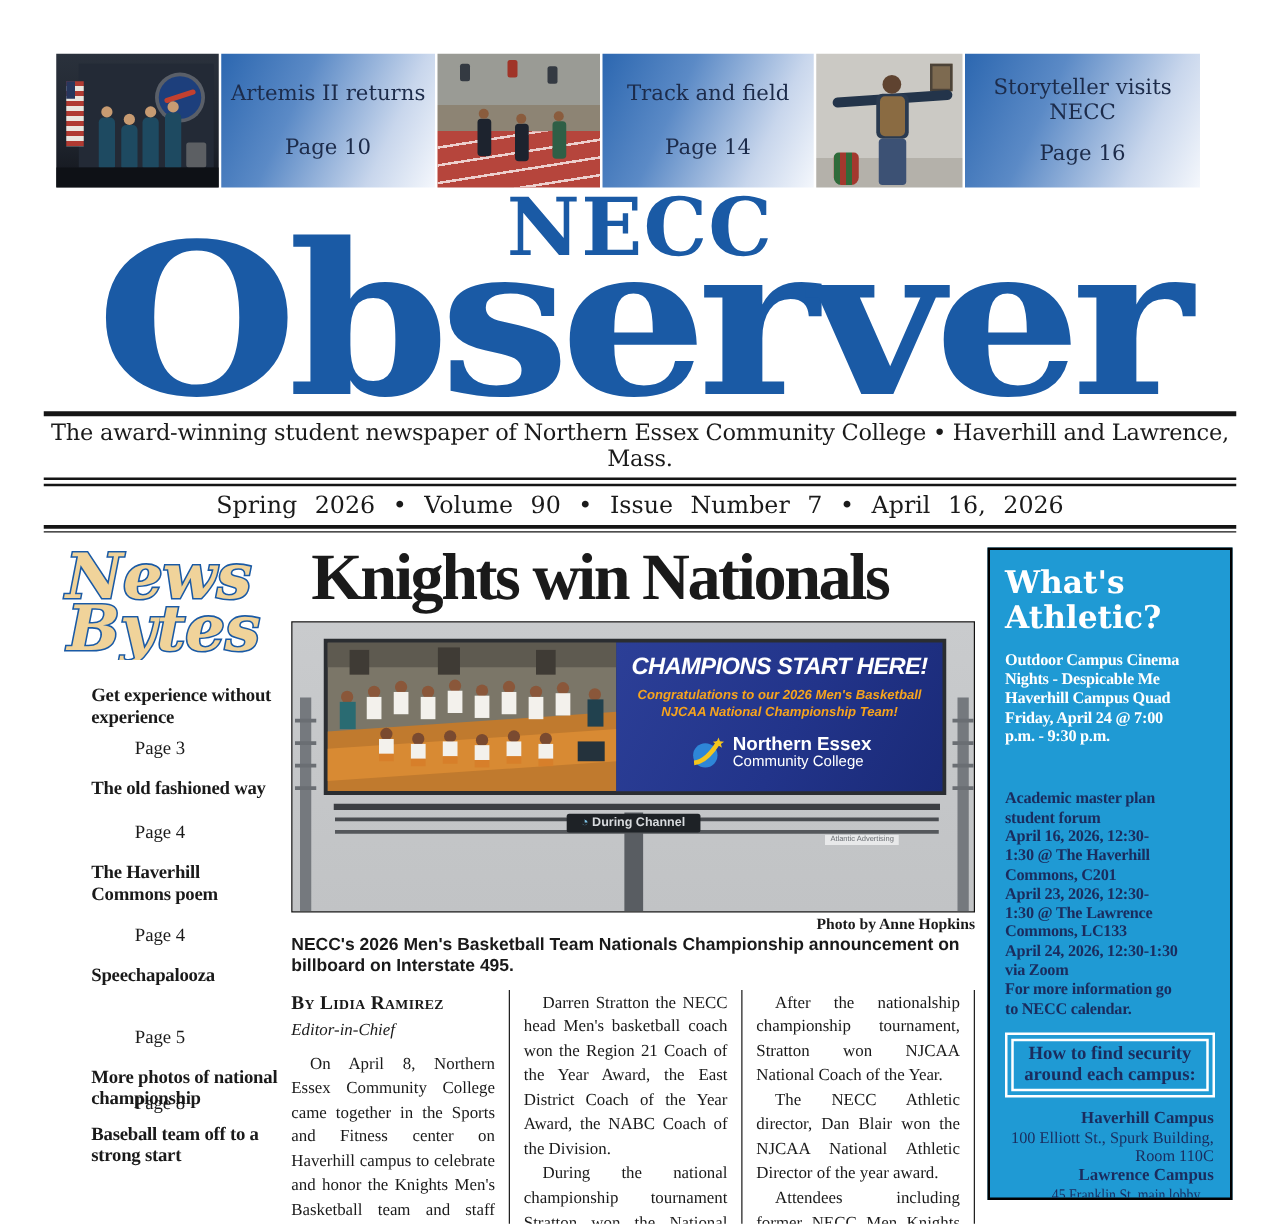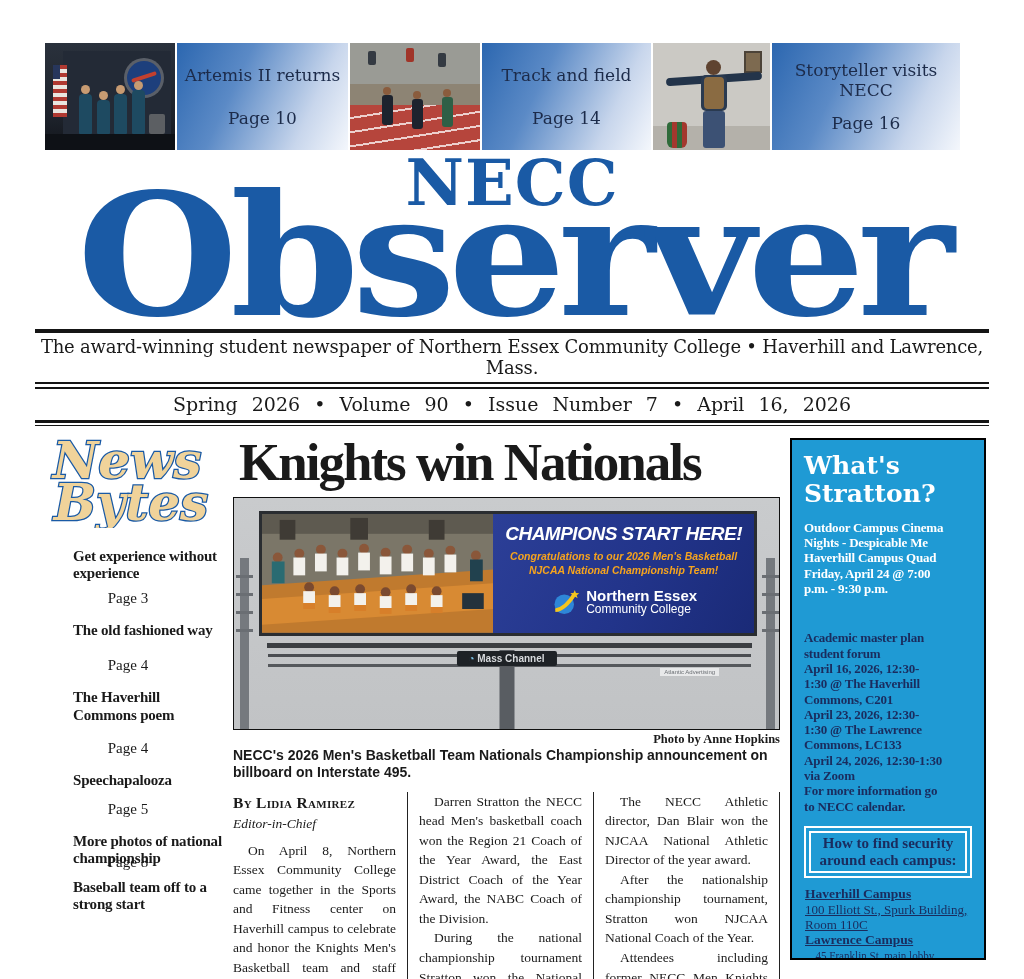--- a/index.html
+++ b/index.html
@@ -73,21 +73,21 @@
   .col-center { flex:1 1 auto; min-width:0; }
   .col-right { width:196px; flex:none; }
 
   
   .nb-logo { margin:2px 0 16px 0; }
   .nb-item { margin-bottom:15px; }
   .nb-title { font-weight:bold; font-size:15px; line-height:1.15; letter-spacing:-0.2px;margin-left:38px; }
   .nb-page { text-align:center; font-size:15px; margin-top:8px; padding-right:2px; }
 
   
-  .headline { font-weight:bold; font-size:53px; letter-spacing:-2px; line-height:1; margin:2px 0 8px 6px; white-space:nowrap; }
+  .headline { font-weight:bold; font-size:53px; letter-spacing:-2px; line-height:1; margin:2px 0 8px 16px; white-space:nowrap; }
   .photo { position:relative; height:233px; border:1px solid #111; background:linear-gradient(#c9cbcd,#c1c3c5); overflow:hidden; }
   .scaffold { position:absolute; top:26%; bottom:0; width:9px; background:#75797e; }
   .scaffold.l { left:6px; } .scaffold.r { right:4px; }
   .scaffold::after { content:""; position:absolute; top:10%; left:-4px; width:17px; height:3px; background:#6a6e73;
                      box-shadow:0 18px #6a6e73, 0 36px #6a6e73, 0 54px #6a6e73; }
   .bb-frame { position:absolute; left:4.5%; right:4%; top:6%; height:54%; background:#2a2d31; padding:3px; display:flex;align-items:center; }
   .bb-team { width:47%; height:100%; }
   .bb-team svg { width:100%; height:100%; display:block; }
   .bb-panel { width:53%; height:100%; background:linear-gradient(118deg,#2c3f97 0%,#22348a 55%,#1a2a77 100%);
               color:#fff; text-align:center; padding:9px 8px 6px; font-family:"Liberation Sans", sans-serif; }
@@ -119,21 +119,21 @@
   
   .wh-box { height:522px; margin-top:4px; background:#1f9ad4; border:2px solid #000; padding:12px 12px 8px; overflow:hidden; }
   .wh-title { font-family:"DejaVu Serif", serif; font-weight:bold; font-size:25px; line-height:1.12; color:#fff; margin-bottom:12px; }
   .pre { white-space:pre-line; }
   .wh-ev { font-weight:bold; font-size:13px; line-height:1.18; letter-spacing:-0.2px; }
   .wh-ev.white { color:#fff; margin-bottom:34px; }
   .wh-ev.navy { color:#1a2c5e; margin-bottom:12px; }
   .sec-box { border:2px solid #fff; padding:3px; margin-bottom:8px; }
   .sec-box-inner { border:2px solid #fff; padding:2px 4px; text-align:center; font-weight:bold; font-size:15px;
                    line-height:1.12; color:#1a2c5e; }
-  .sec-info { text-align:left; color:#1a2c5e; font-size:13px; line-height:1.18; padding:0 1px;text-decoration:underline; }
+  .sec-info { text-align:right; color:#1a2c5e; font-size:13px; line-height:1.18; padding:0 1px; }
   .sec-info .b { font-weight:bold; font-size:13.5px; }
   .cond { display:inline-block; transform:scaleX(0.85); transform-origin:center; white-space:nowrap; }
 </style>
 </head>
 <body>
 
 <div class="teasers">
   <div class="tz w130 ph-artemis">
     <div class="backdrop"></div>
     <div class="flag"></div>
@@ -218,21 +218,21 @@
     <div class="nb-item">
       <div class="nb-title">The old fashioned way</div>
       <div class="nb-page" style="margin-top:18px">Page 4</div>
     </div>
     <div class="nb-item">
       <div class="nb-title">The Haverhill Commons poem</div>
       <div class="nb-page" style="margin-top:16px">Page 4</div>
     </div>
     <div class="nb-item">
       <div class="nb-title">Speechapalooza</div>
-      <div class="nb-page" style="margin-top:12px">Page 5</div>
+      <div class="nb-page" style="margin-top:32px">Page 5</div>
     </div>
     <div class="nb-item" style="margin-bottom:8px">
       <div class="nb-title">More photos of national championship</div>
       <div class="nb-page" style="margin-top:-14px">Page 8</div>
     </div>
     <div class="nb-item" style="margin-bottom:6px">
       <div class="nb-title">Baseball team off to a strong start</div>
 
     </div>
     
@@ -306,51 +306,51 @@
             <div class="bb-logo-txt">
               <div class="bb-l1">Northern Essex</div>
               <div class="bb-l2">Community College</div>
             </div>
           </div>
         </div>
       </div>
 
       <div class="cc-pill">
         <span class="cc-ico">◔</span>
-        <span>Mass Channel</span>
+        <span>During Channel</span>
       </div>
       <div class="small-sign">Atlantic Advertising</div>
     </div>
 
     <div class="credit">Photo by Anne Hopkins</div>
     <div class="caption">NECC's 2026 Men's Basketball Team Nationals Championship announcement on billboard on Interstate 495.</div>
 
     <div class="cols">
       <div class="acol">
         <div class="by">By Lidia Ramirez</div>
         <div class="role">Editor-in-Chief</div>
         <p>On April 8, Northern Essex Community College came together in the Sports and Fitness center on Haverhill campus to celebrate and honor the Knights Men's Basketball team and staff national championship victory</p>
 
       </div>
       <div class="acol">
         <p>Darren Stratton the NECC head Men's basketball coach won the Region 21 Coach of the Year Award, the East District Coach of the Year Award, the NABC Coach of the Division.</p>
         <p>During the national championship tournament Stratton won the National Championship Gary Cole Coach of the tournament award.</p>
       </div>
       <div class="acol">
+        <p>After the nationalship championship tournament, Stratton won NJCAA National Coach of the Year.</p>
         <p>The NECC Athletic director, Dan Blair won the NJCAA National Athletic Director of the year award.</p>
-        <p>After the nationalship championship tournament, Stratton won NJCAA National Coach of the Year.</p>
         <p>Attendees including former NECC Men Knights basketball</p>
 
       </div>
     </div>
   </div>
 
   <div class="col-right">
     <div class="wh-box">
-      <div class="wh-title">What's Stratton?</div>
+      <div class="wh-title">What's Athletic?</div>
       <div class="wh-ev white pre">Outdoor Campus Cinema
 Nights - Despicable Me
 Haverhill Campus Quad
 Friday, April 24 @ 7:00
 p.m. - 9:30 p.m.</div>
       <div class="wh-ev navy pre">Academic master plan
 student forum
 April 16, 2026, 12:30-
 1:30 @ The Haverhill
 Commons, C201

